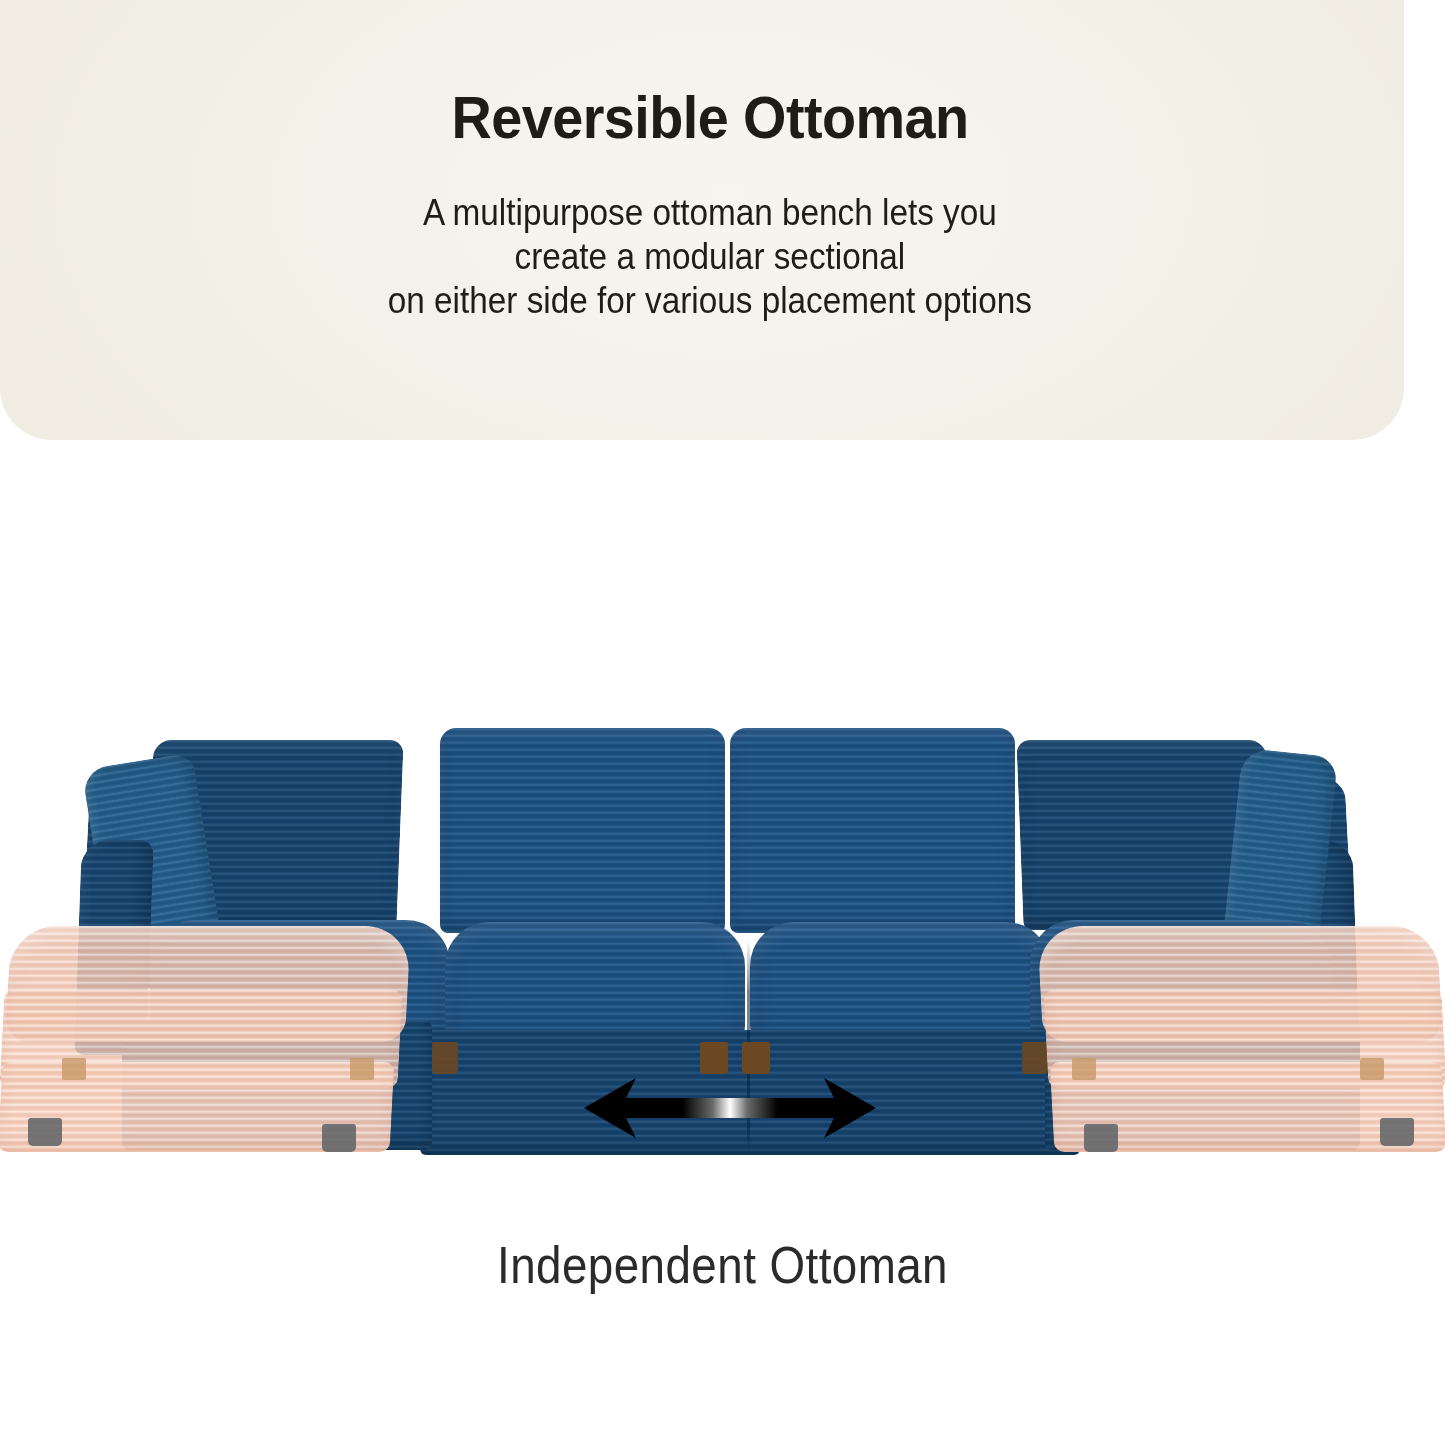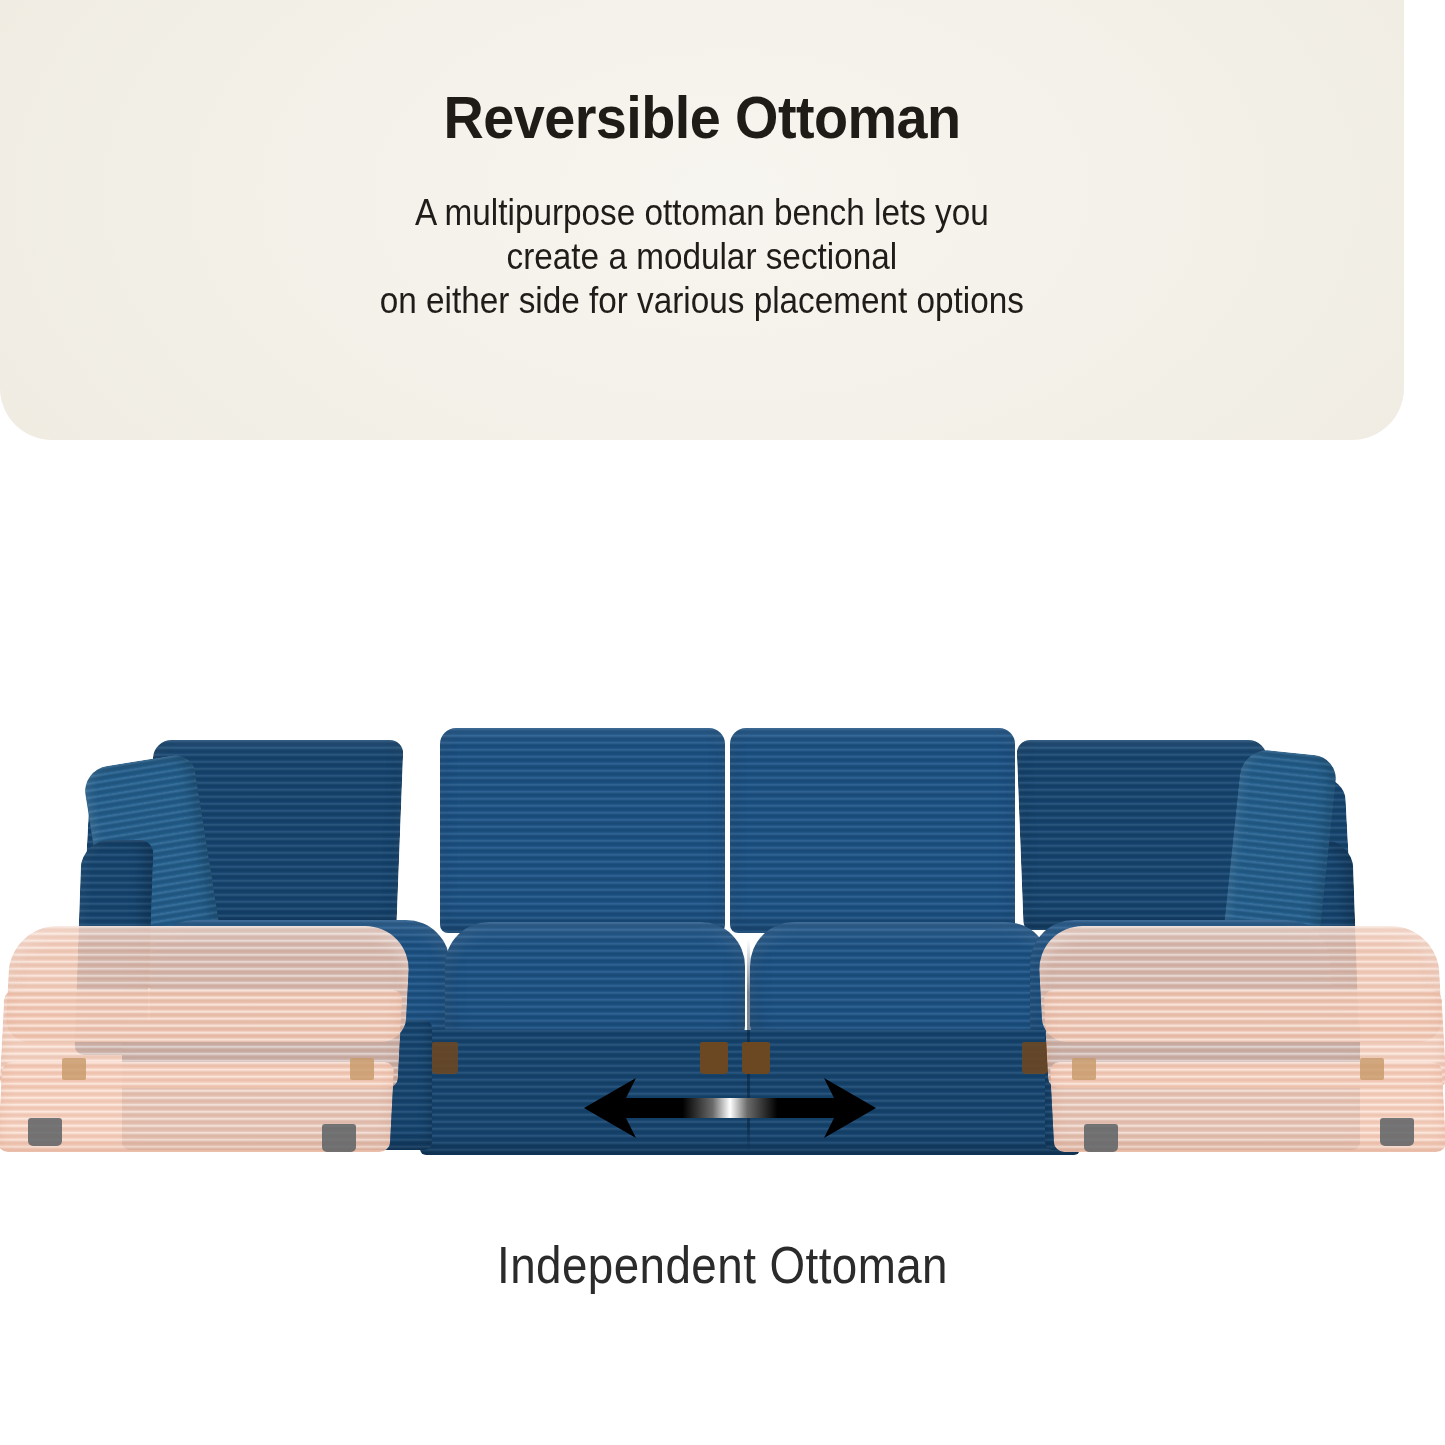--- a/index.html
+++ b/index.html
@@ -27,21 +27,21 @@
     width: 1404px;
     height: 440px;
     background:
       radial-gradient(ellipse 900px 520px at 52% 44%, #F7F5EF 0%, #F3F0E8 56%, #EFEBE1 100%);
     border-bottom-left-radius: 52px;
     border-bottom-right-radius: 52px;
   }
 
   .header-inner {
     position: absolute;
-    left: 0;
+    left: 8px;
     top: 0;
     width: 1404px;
     height: 440px;
     display: flex;
     flex-direction: column;
     align-items: center;
     padding-top: 86px;
   }
 
   .headline {

